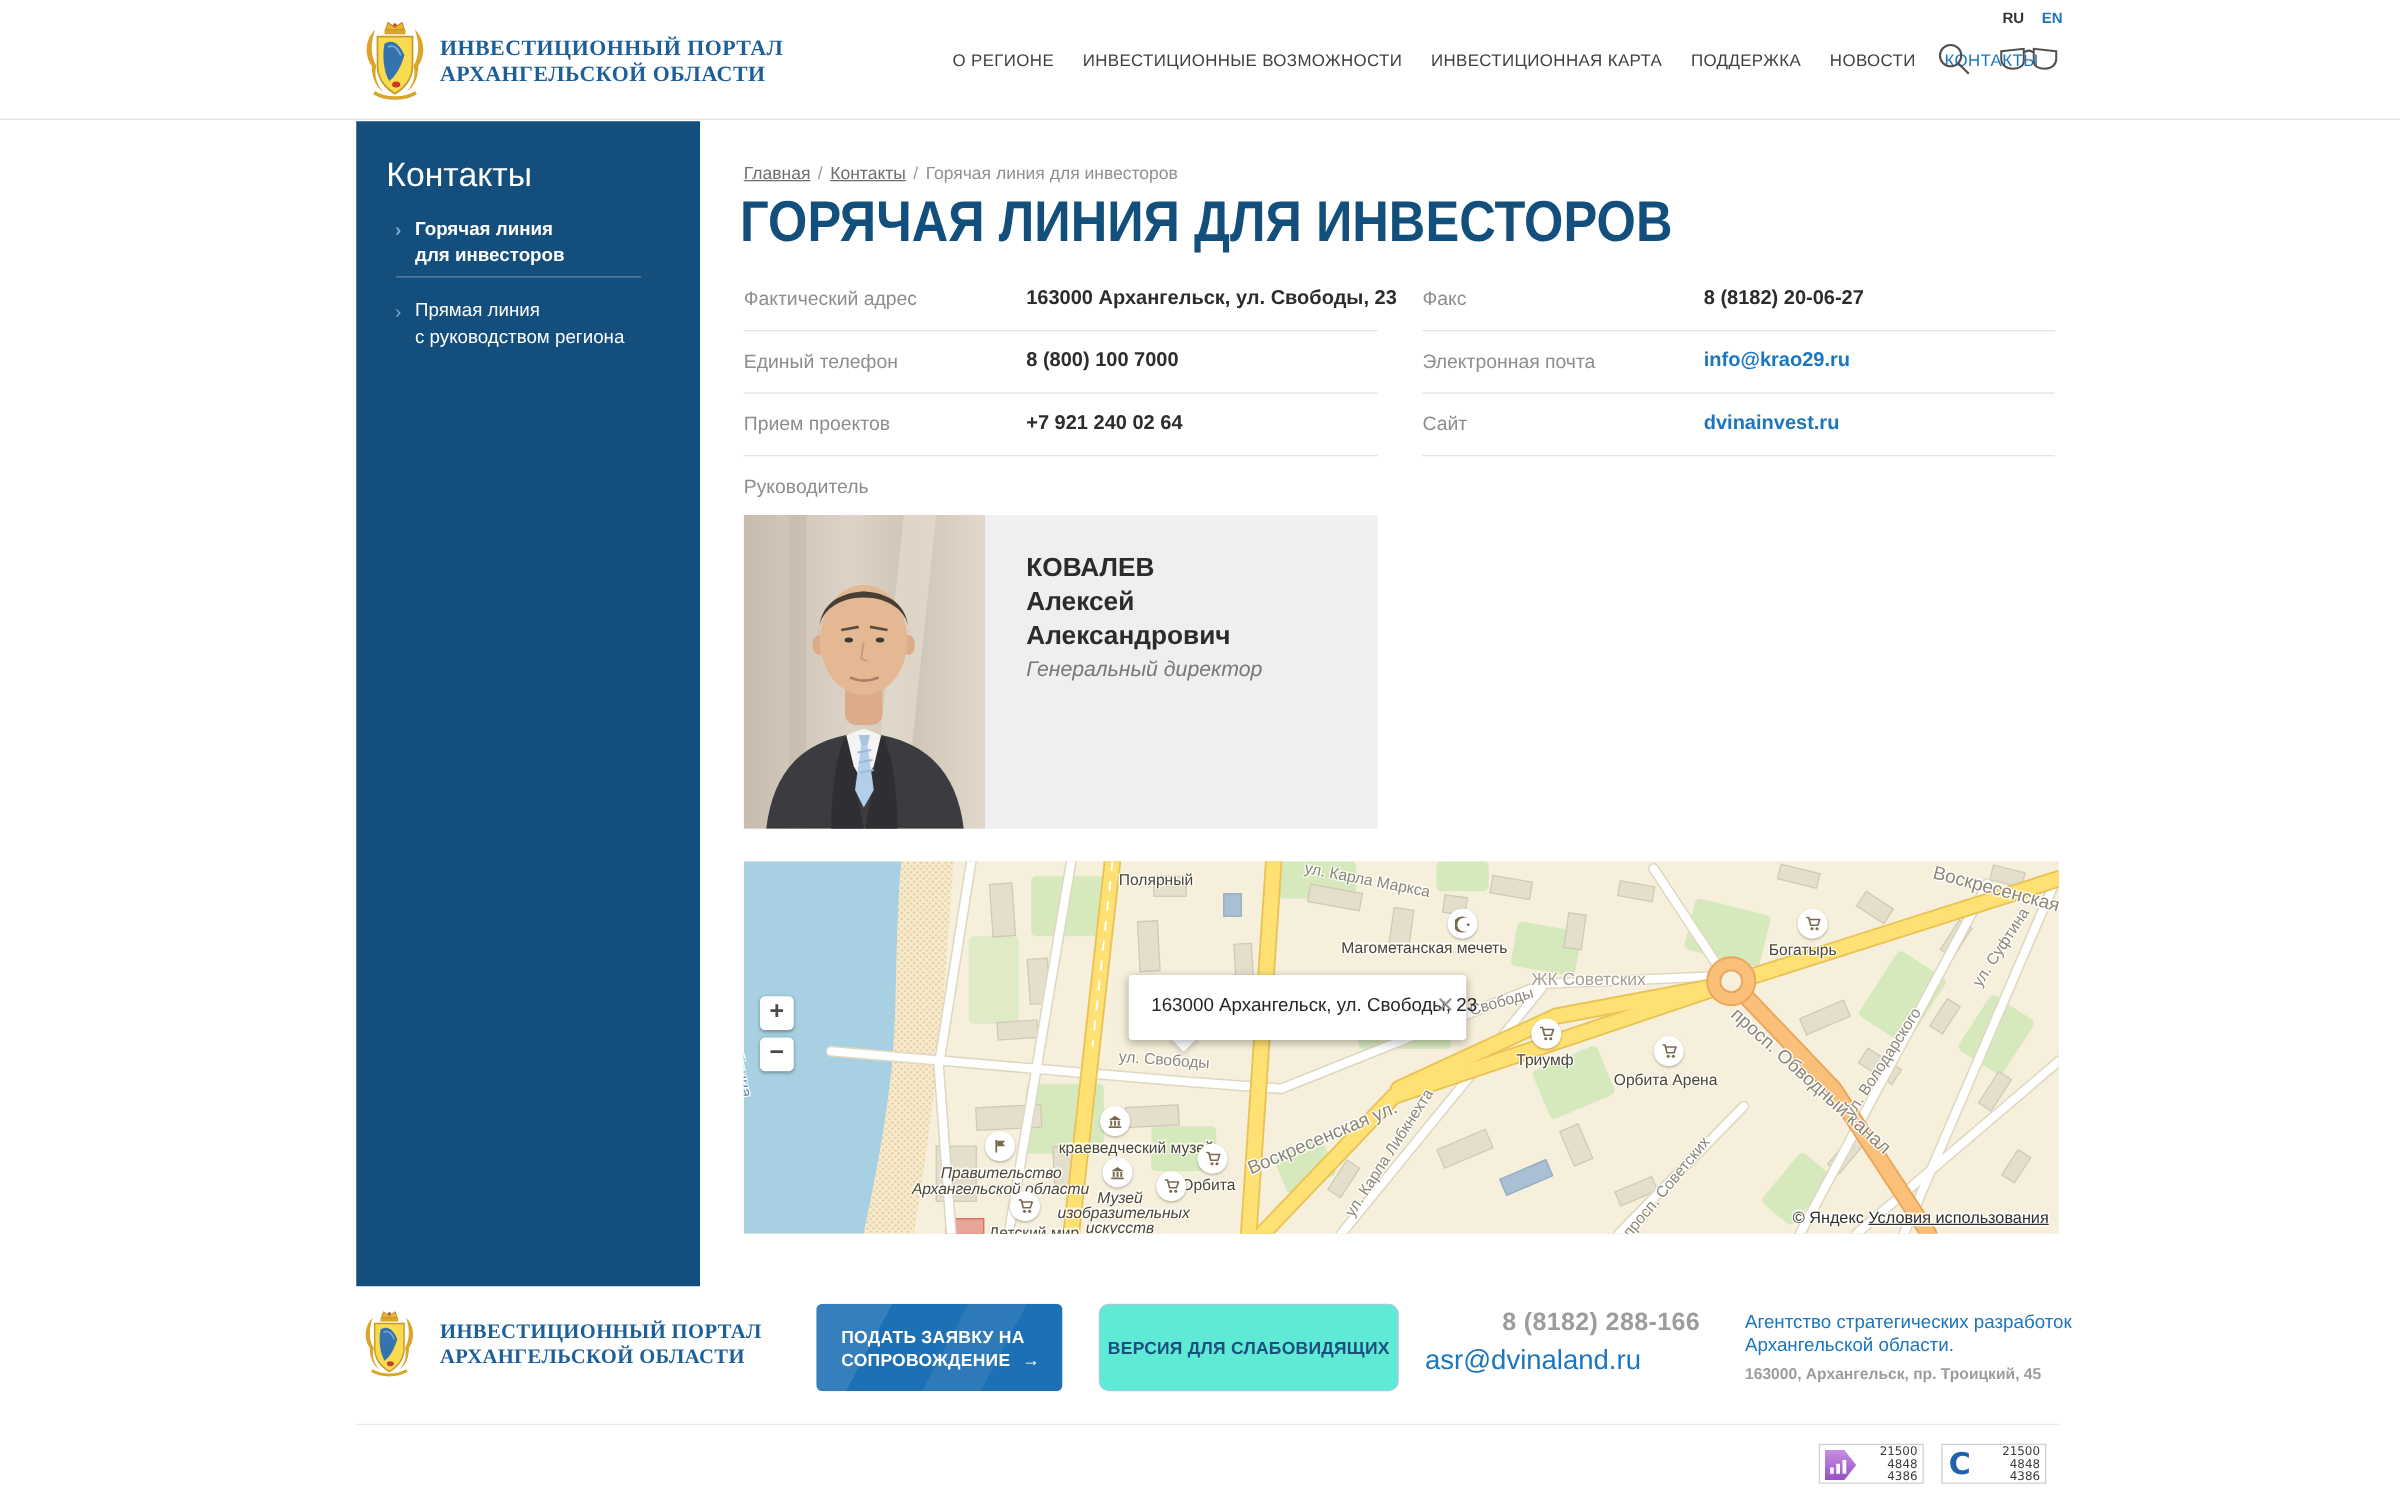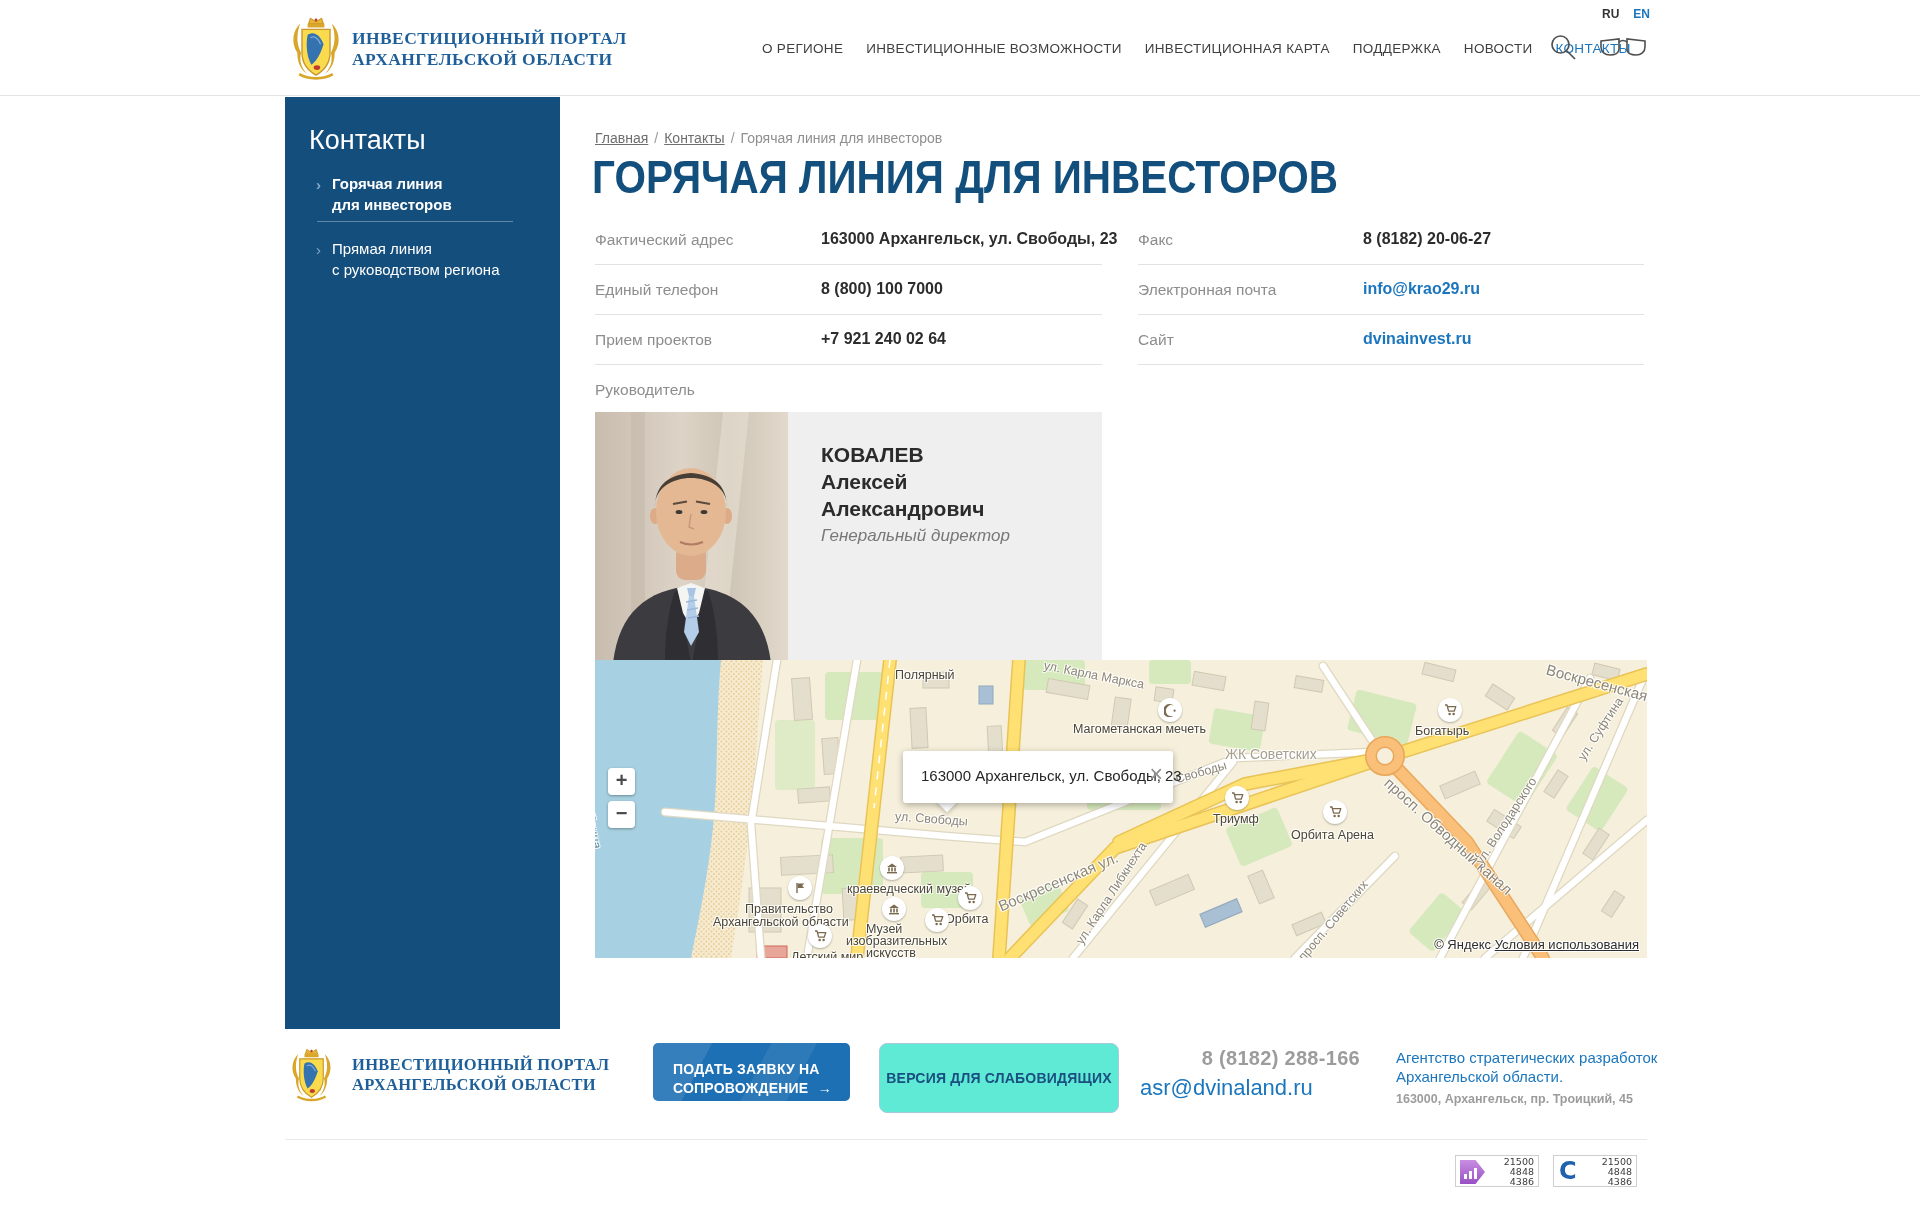--- a/index.html
+++ b/index.html
@@ -41,43 +41,43 @@
   .cdiv { position:absolute; height:1px; background:#e2e2e2; }
 
   
   .lead-label { position:absolute; left:595px; top:381px; font-size:15.5px; color:#8d8d8d; }
   .card { position:absolute; left:595px; top:412px; width:507px; height:251px; background:#efefef; }
   .card .photo { position:absolute; left:0; top:0; width:193px; height:251px; }
   .card .name { position:absolute; left:226px; top:29px; font-size:21px; font-weight:bold; color:#2b2b2b; line-height:27px; }
   .card .pos { position:absolute; left:226px; top:114px; font-size:17px; font-style:italic; color:#787878; }
 
   
-  .map { position:absolute; left:595px; top:660px; width:1052px; height:298px; background:#f5efdb; overflow:hidden; }
+  .map { position:absolute; left:595px; top:689px; width:1052px; height:298px; background:#f5efdb; overflow:hidden; }
   .map svg.base { position:absolute; left:0; top:0; }
   .mlbl { position:absolute; font-size:12.5px; color:#4a4535; white-space:nowrap;
           text-shadow:-1px -1px 0 rgba(255,255,255,.85), 1px -1px 0 rgba(255,255,255,.85), -1px 1px 0 rgba(255,255,255,.85), 1px 1px 0 rgba(255,255,255,.85); }
   .mstreet { color:#8c8678; }
   .mbig { font-size:15px; }
   .mdistrict { color:#a7a090; font-size:14px; }
   .mwater { color:#5d8ca6; font-style:italic; font-size:13px; }
-  .mcenter { text-align:left; }
+  .mcenter { text-align:center;font-style:italic; }
   .poi { position:absolute; width:24px; height:24px; border-radius:50%; background:#fff; box-shadow:0 1px 2px rgba(0,0,0,.28); display:flex; align-items:center; justify-content:center; }
   .zoomctl { position:absolute; left:13px; width:27px; height:27px; background:#fff; border-radius:4px; box-shadow:0 1px 3px rgba(0,0,0,.35); text-align:center; line-height:25px; font-size:20px; font-weight:bold; color:#4a4a4a; cursor:pointer; }
   .balloon { position:absolute; left:308px; top:91px; width:270px; height:52px; background:#fff; border-radius:3px; box-shadow:0 2px 7px rgba(0,0,0,.3); z-index:5; }
   .balloon .txt { position:absolute; left:18px; top:16px; font-size:15px; color:#262626; white-space:nowrap; }
   .balloon .close { position:absolute; right:10px; top:12px; font-size:23px; font-weight:400; color:#8f8f8f; cursor:pointer; line-height:23px; }
   .balloon-tail { position:absolute; left:344px; top:133px; width:16px; height:16px; background:#fff; transform:rotate(45deg); box-shadow:2px 2px 4px rgba(0,0,0,.15); z-index:4; }
   .attr { position:absolute; right:8px; top:277px; font-size:13px; color:#2e2e2e; z-index:6;
           text-shadow:-1px -1px 0 rgba(255,255,255,.9), 1px -1px 0 rgba(255,255,255,.9), -1px 1px 0 rgba(255,255,255,.9), 1px 1px 0 rgba(255,255,255,.9); }
   .attr a { color:#2e2e2e; text-decoration:underline; cursor:pointer; }
 
   
   .crest-sm { position:absolute; left:288px; top:1046px; width:47px; height:57px; }
   .ft-title { position:absolute; left:352px; top:1055px; font-family:"Liberation Serif", serif; font-weight:bold; font-size:16.5px; line-height:20px; color:#1e5f99; letter-spacing:.3px; }
-  .btn-apply { position:absolute; left:653px; top:1043px; width:197px; height:58px; border-radius:5px; cursor:pointer;
+  .btn-apply { position:absolute; left:653px; top:1043px; width:197px; height:70px; border-radius:5px; cursor:pointer;
     background:#1e70b4;
     background-image:linear-gradient(118deg, rgba(255,255,255,.10) 0 26%, rgba(255,255,255,0) 26% 52%, rgba(255,255,255,.07) 52% 72%, rgba(255,255,255,0) 72%);
     color:#fff; font-size:14px; font-weight:bold; padding:17px 18px 0 20px; line-height:19px; letter-spacing:.2px; }
   .btn-apply .l2 { display:flex; justify-content:space-between; align-items:center; }
   .btn-access { position:absolute; left:879px; top:1043px; width:240px; height:70px; background:#5eead4; border:1px solid #a9c9e1; border-radius:8px; cursor:pointer;
     display:flex; align-items:center; justify-content:center; font-size:14px; font-weight:bold; color:#1a4f80; letter-spacing:.2px; }
   .ft-phone { position:absolute; left:1140px; top:1047px; width:220px; text-align:right; font-size:20px; font-weight:bold; color:#9c9c9c; letter-spacing:.3px; }
   .ft-email { position:absolute; left:1140px; top:1075px; width:220px; text-align:left; font-size:22px; font-weight:normal; color:#1b76bd; cursor:pointer; }
   .ft-agency { position:absolute; left:1396px; top:1048px; font-size:15px; font-weight:normal; color:#1b76bd; line-height:19px; }
   .ft-addr { position:absolute; left:1396px; top:1092px; font-size:12.5px; font-weight:bold; color:#9c9c9c; }

